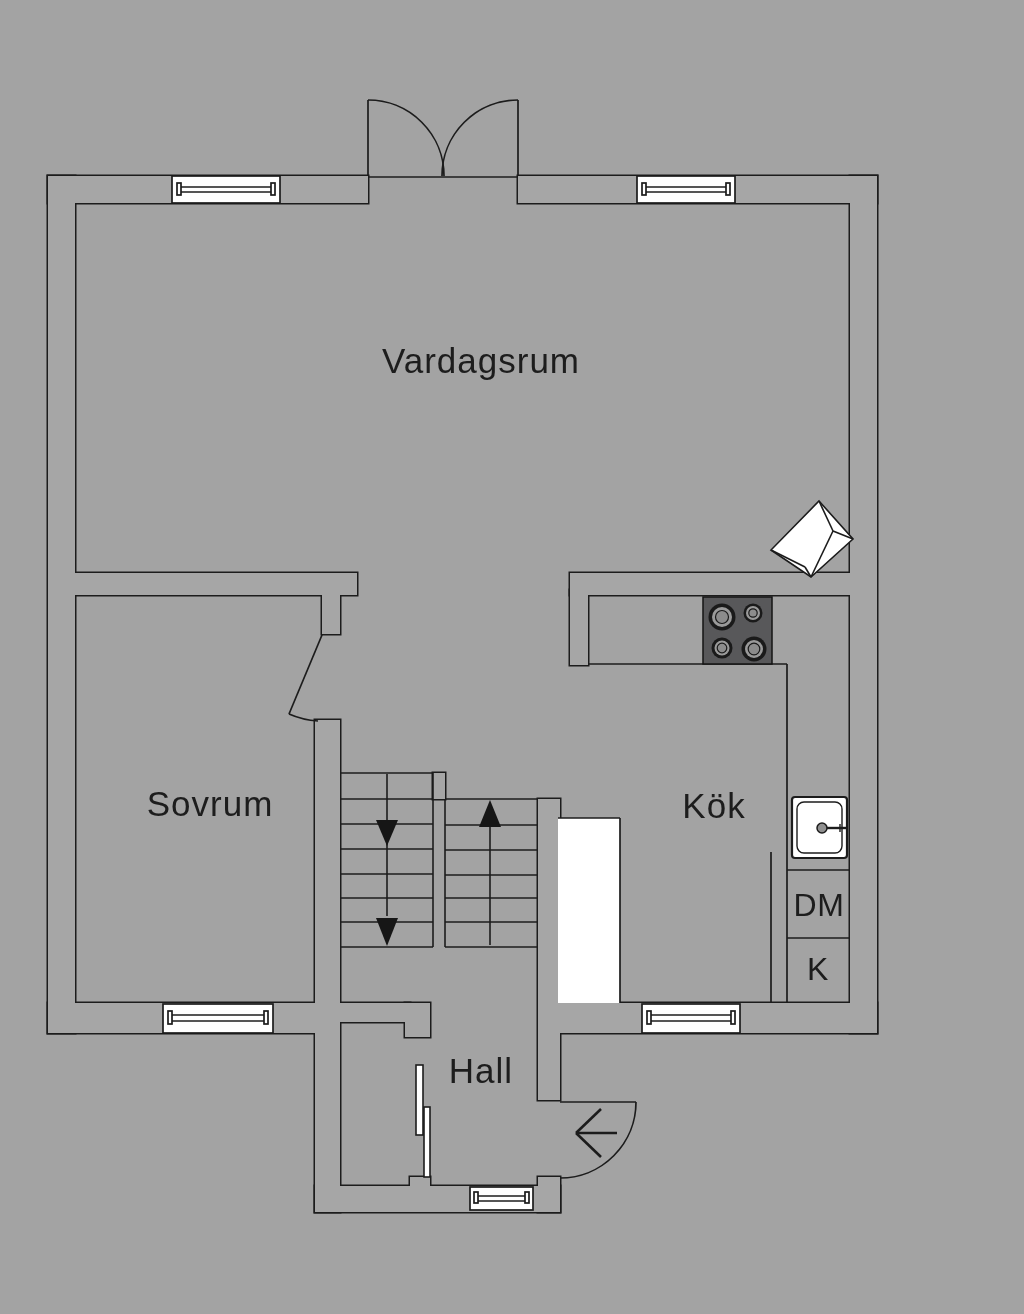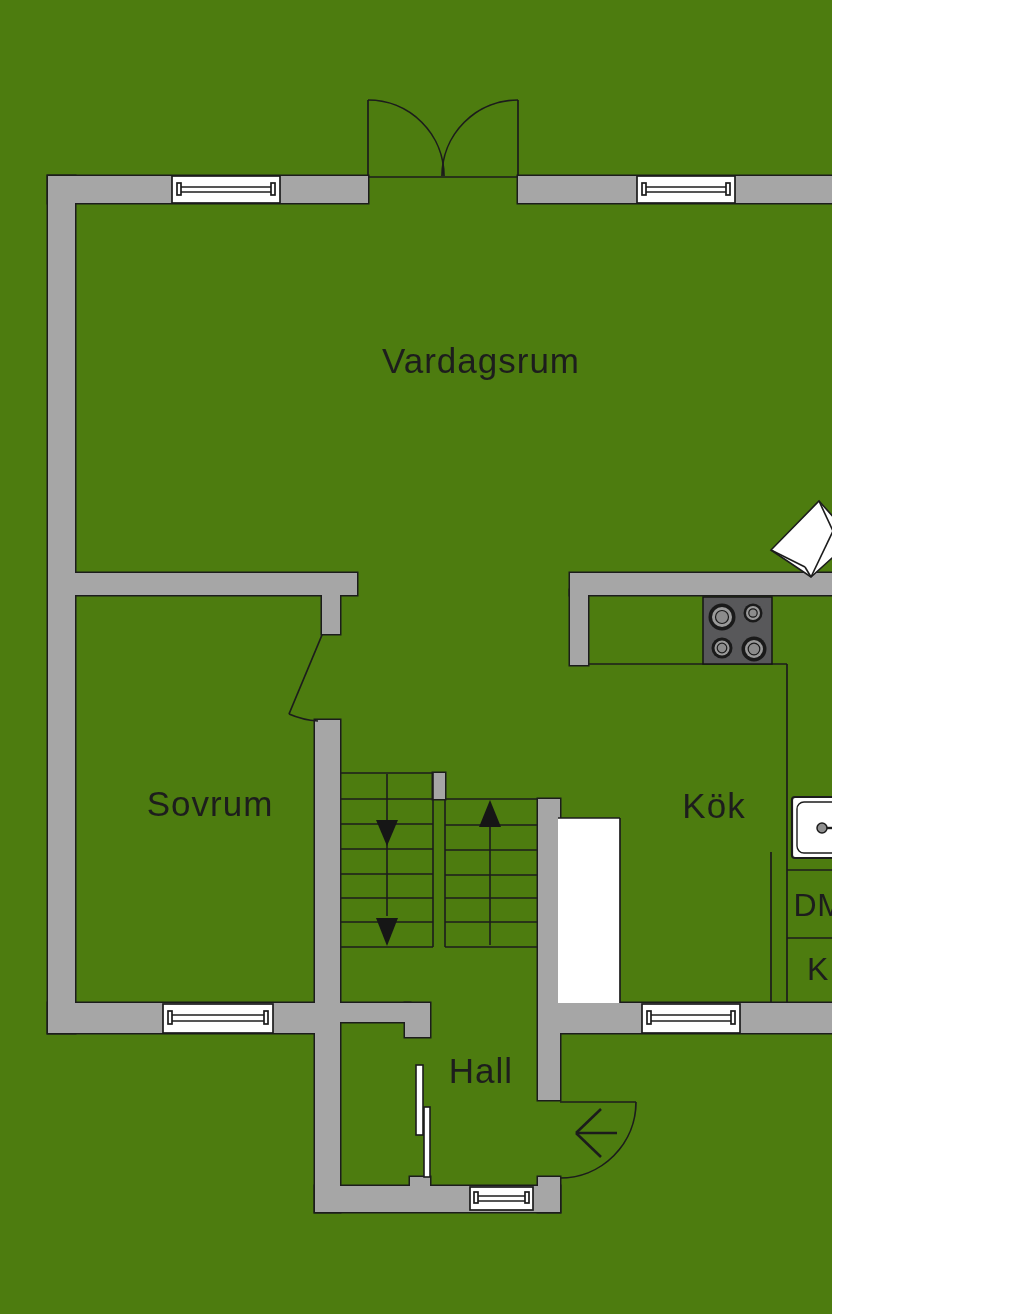--- a/index.html
+++ b/index.html
@@ -1,19 +1,19 @@
 <!DOCTYPE html>
 <html><head>
 <meta charset="utf-8">
 <style>
   html,body{margin:0;padding:0;background:#ffffff;}
   .stage{
     position:relative;
-    width:832px;height:1314px;
-    background:#4d7c0f;
+    width:1024px;height:1314px;
+    background:#a3a3a3;
     font-family:"Liberation Sans", sans-serif;
     overflow:hidden;
   }
   svg{display:block;}
   text.room-label{
     font-family:"Liberation Sans", sans-serif;
     font-size:35px;
     letter-spacing:1px;
     fill:#1d1d1d;
   }

